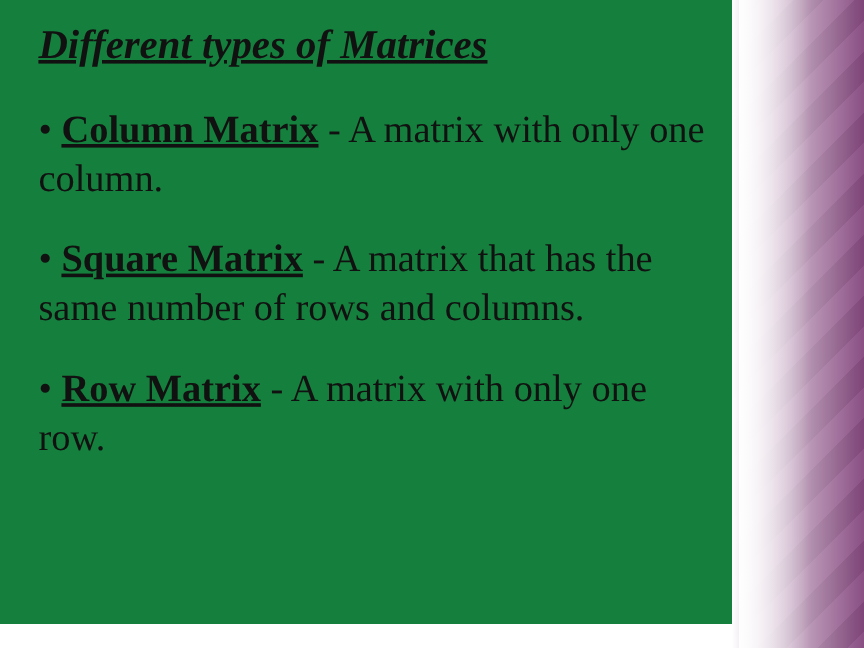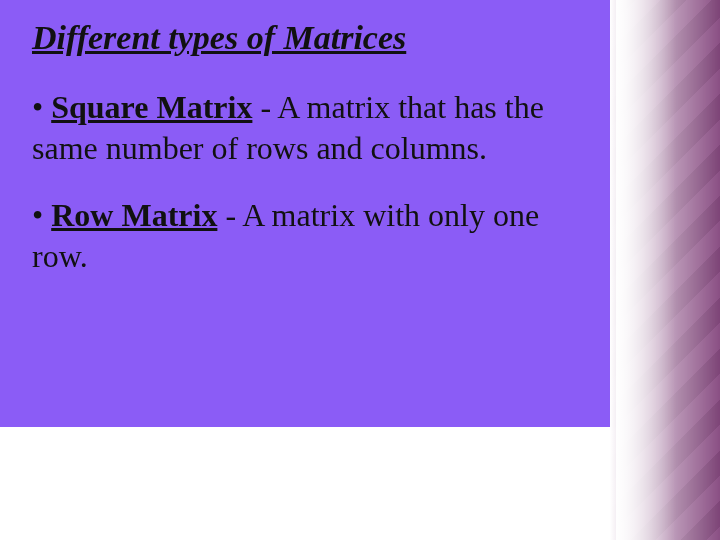--- a/index.html
+++ b/index.html
@@ -7,22 +7,22 @@
     padding: 0;
     width: 720px;
     height: 540px;
     overflow: hidden;
     font-family: "Times New Roman", Times, serif;
     background: #ffffff;
   }
   .slide {
     position: relative;
     width: 720px;
-    height: 427px;
-    background: #8b5cf6;
+    height: 520px;
+    background: #15803d;
   }
   .side-pattern {
     position: absolute;
     top: 0;
     right: 0;
     width: 110px;
     height: 540px;
     background:
       linear-gradient(to right,
         rgba(255,255,255,0) 0%,
@@ -80,20 +80,23 @@
 </style>
 </head>
 <body>
 
 <div class="slide">
   <div class="side-pattern"></div>
 
   <div class="content">
     <div class="title">Different types of Matrices</div>
 
+    <div class="item">
+      <span>• </span><span class="term">Column Matrix</span><span> - A matrix with only one column.</span>
+    </div>
 
     <div class="item">
       <span>• </span><span class="term">Square Matrix</span><span> - A matrix that has the same number of rows and columns.</span>
     </div>
 
     <div class="item">
       <span>• </span><span class="term">Row Matrix</span><span> - A matrix with only one row.</span>
     </div>
   </div>
 </div>

